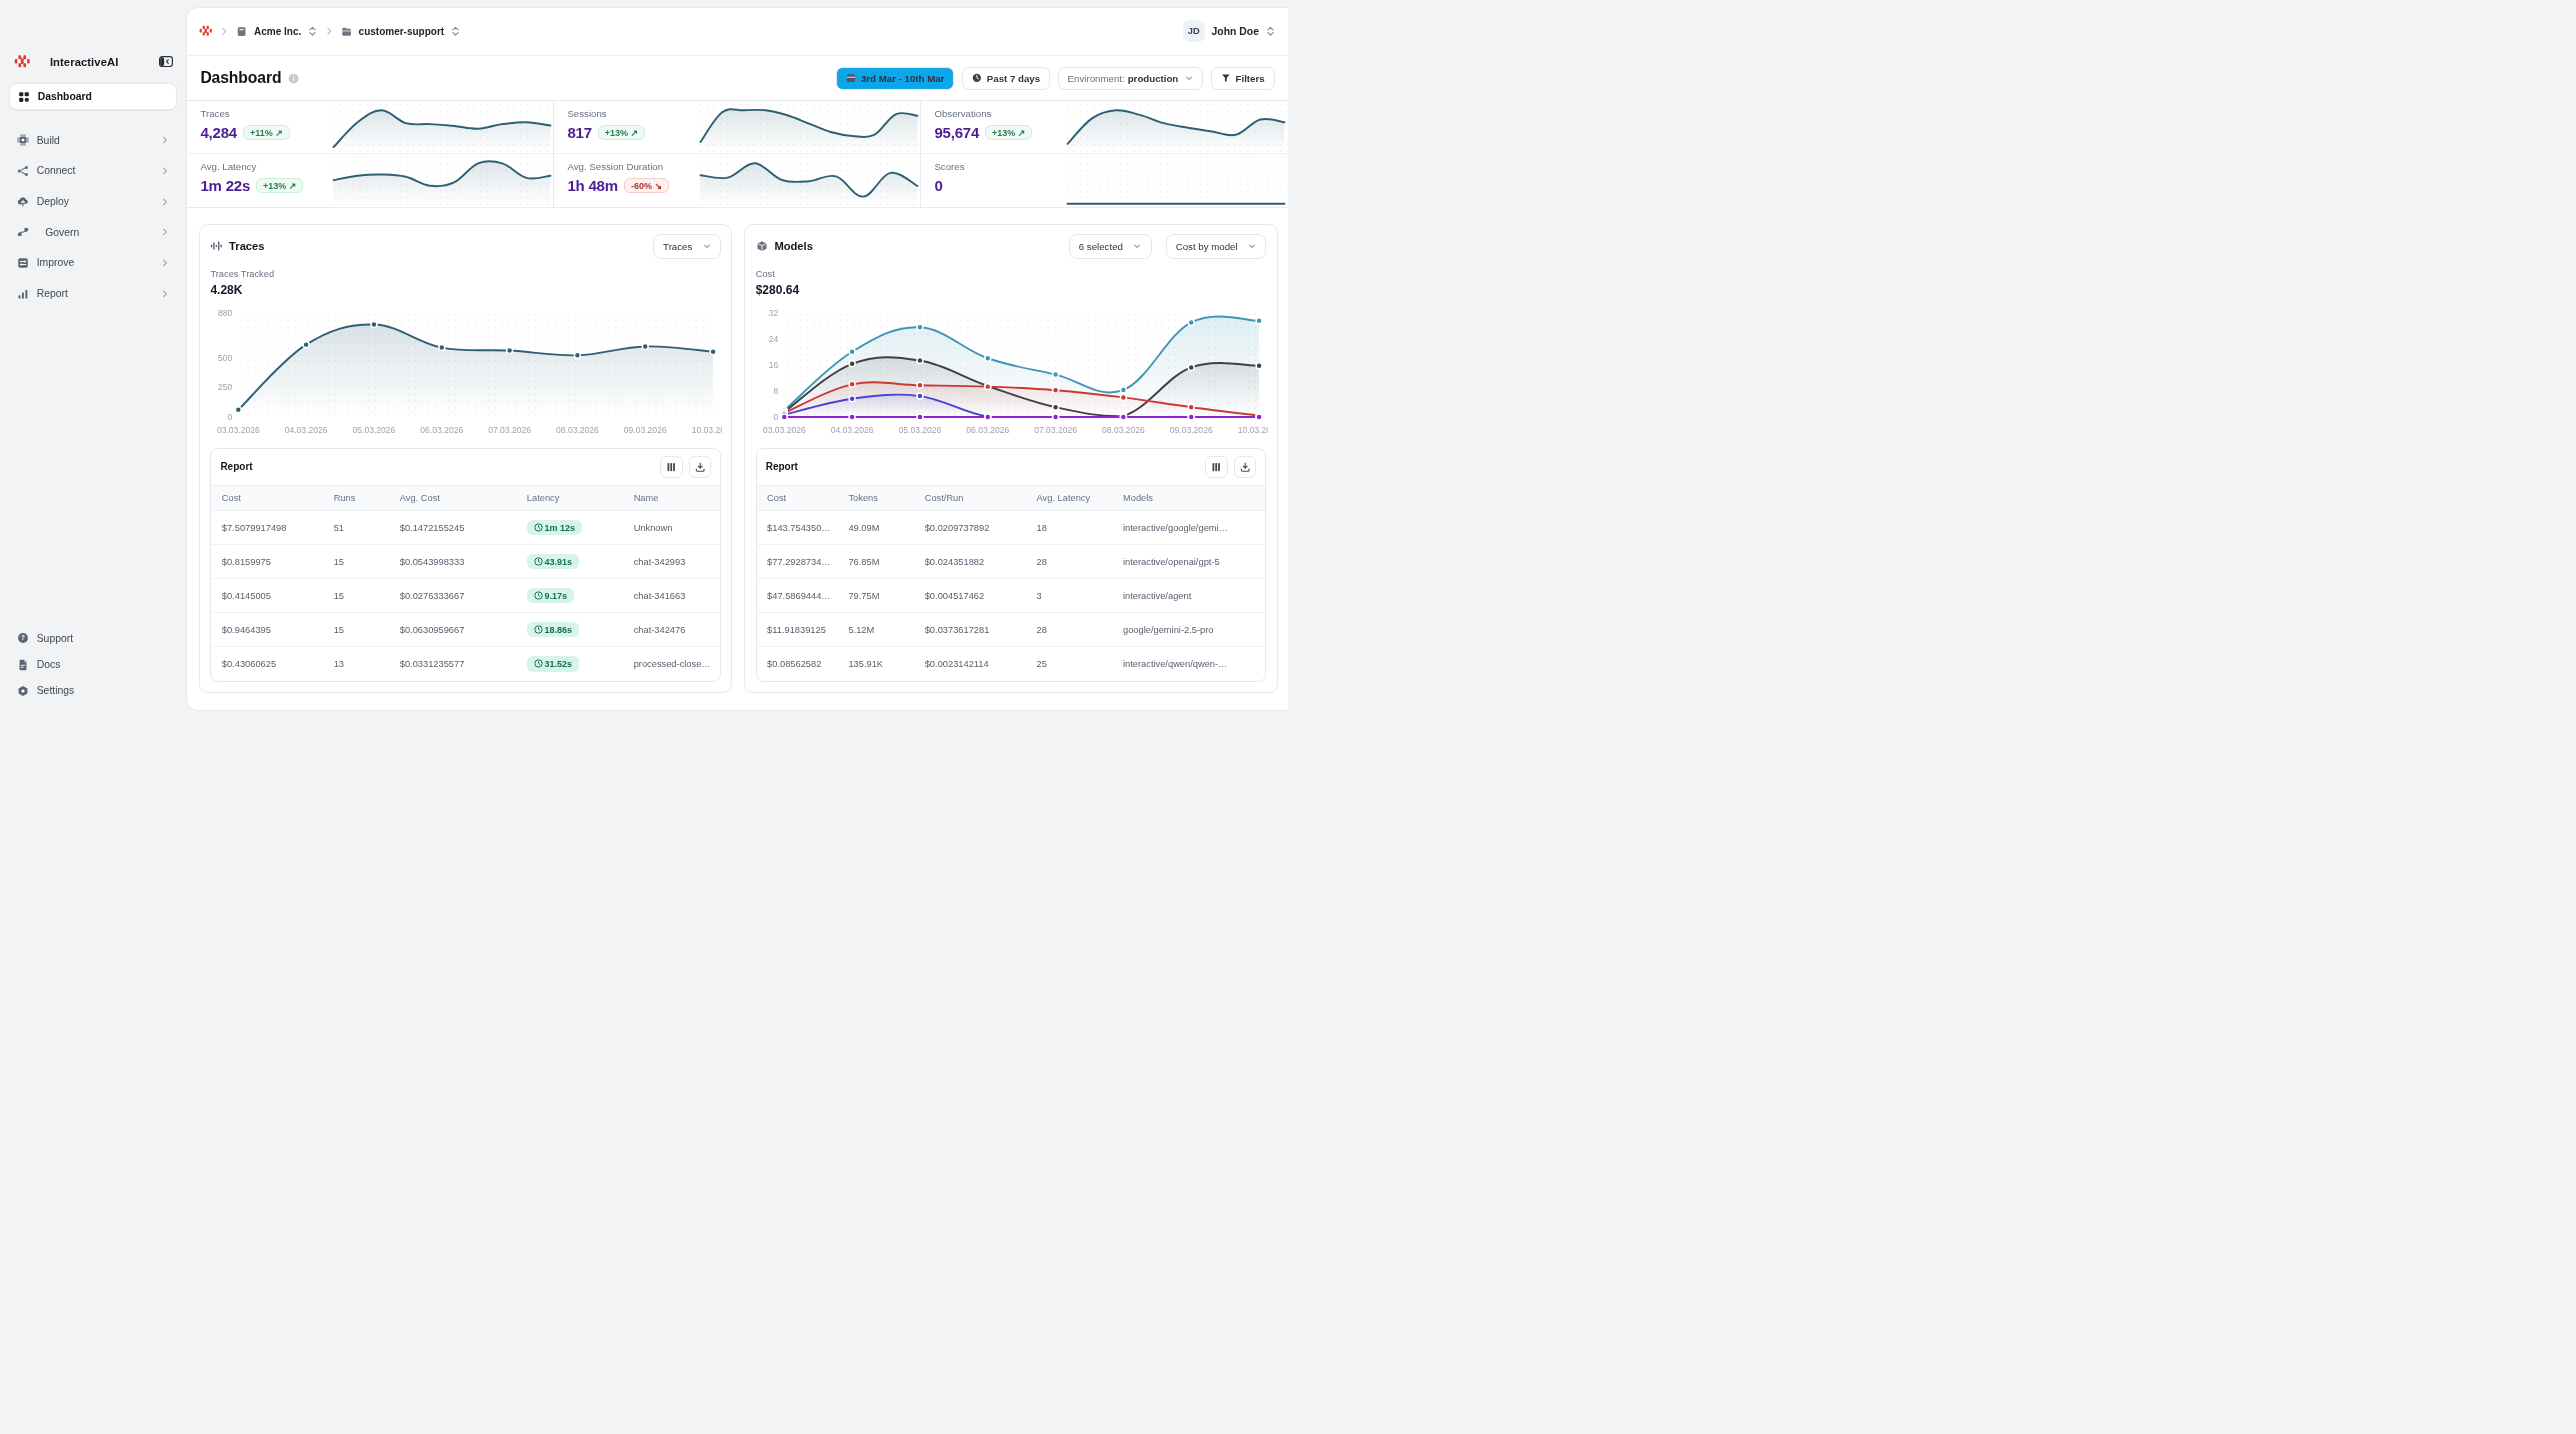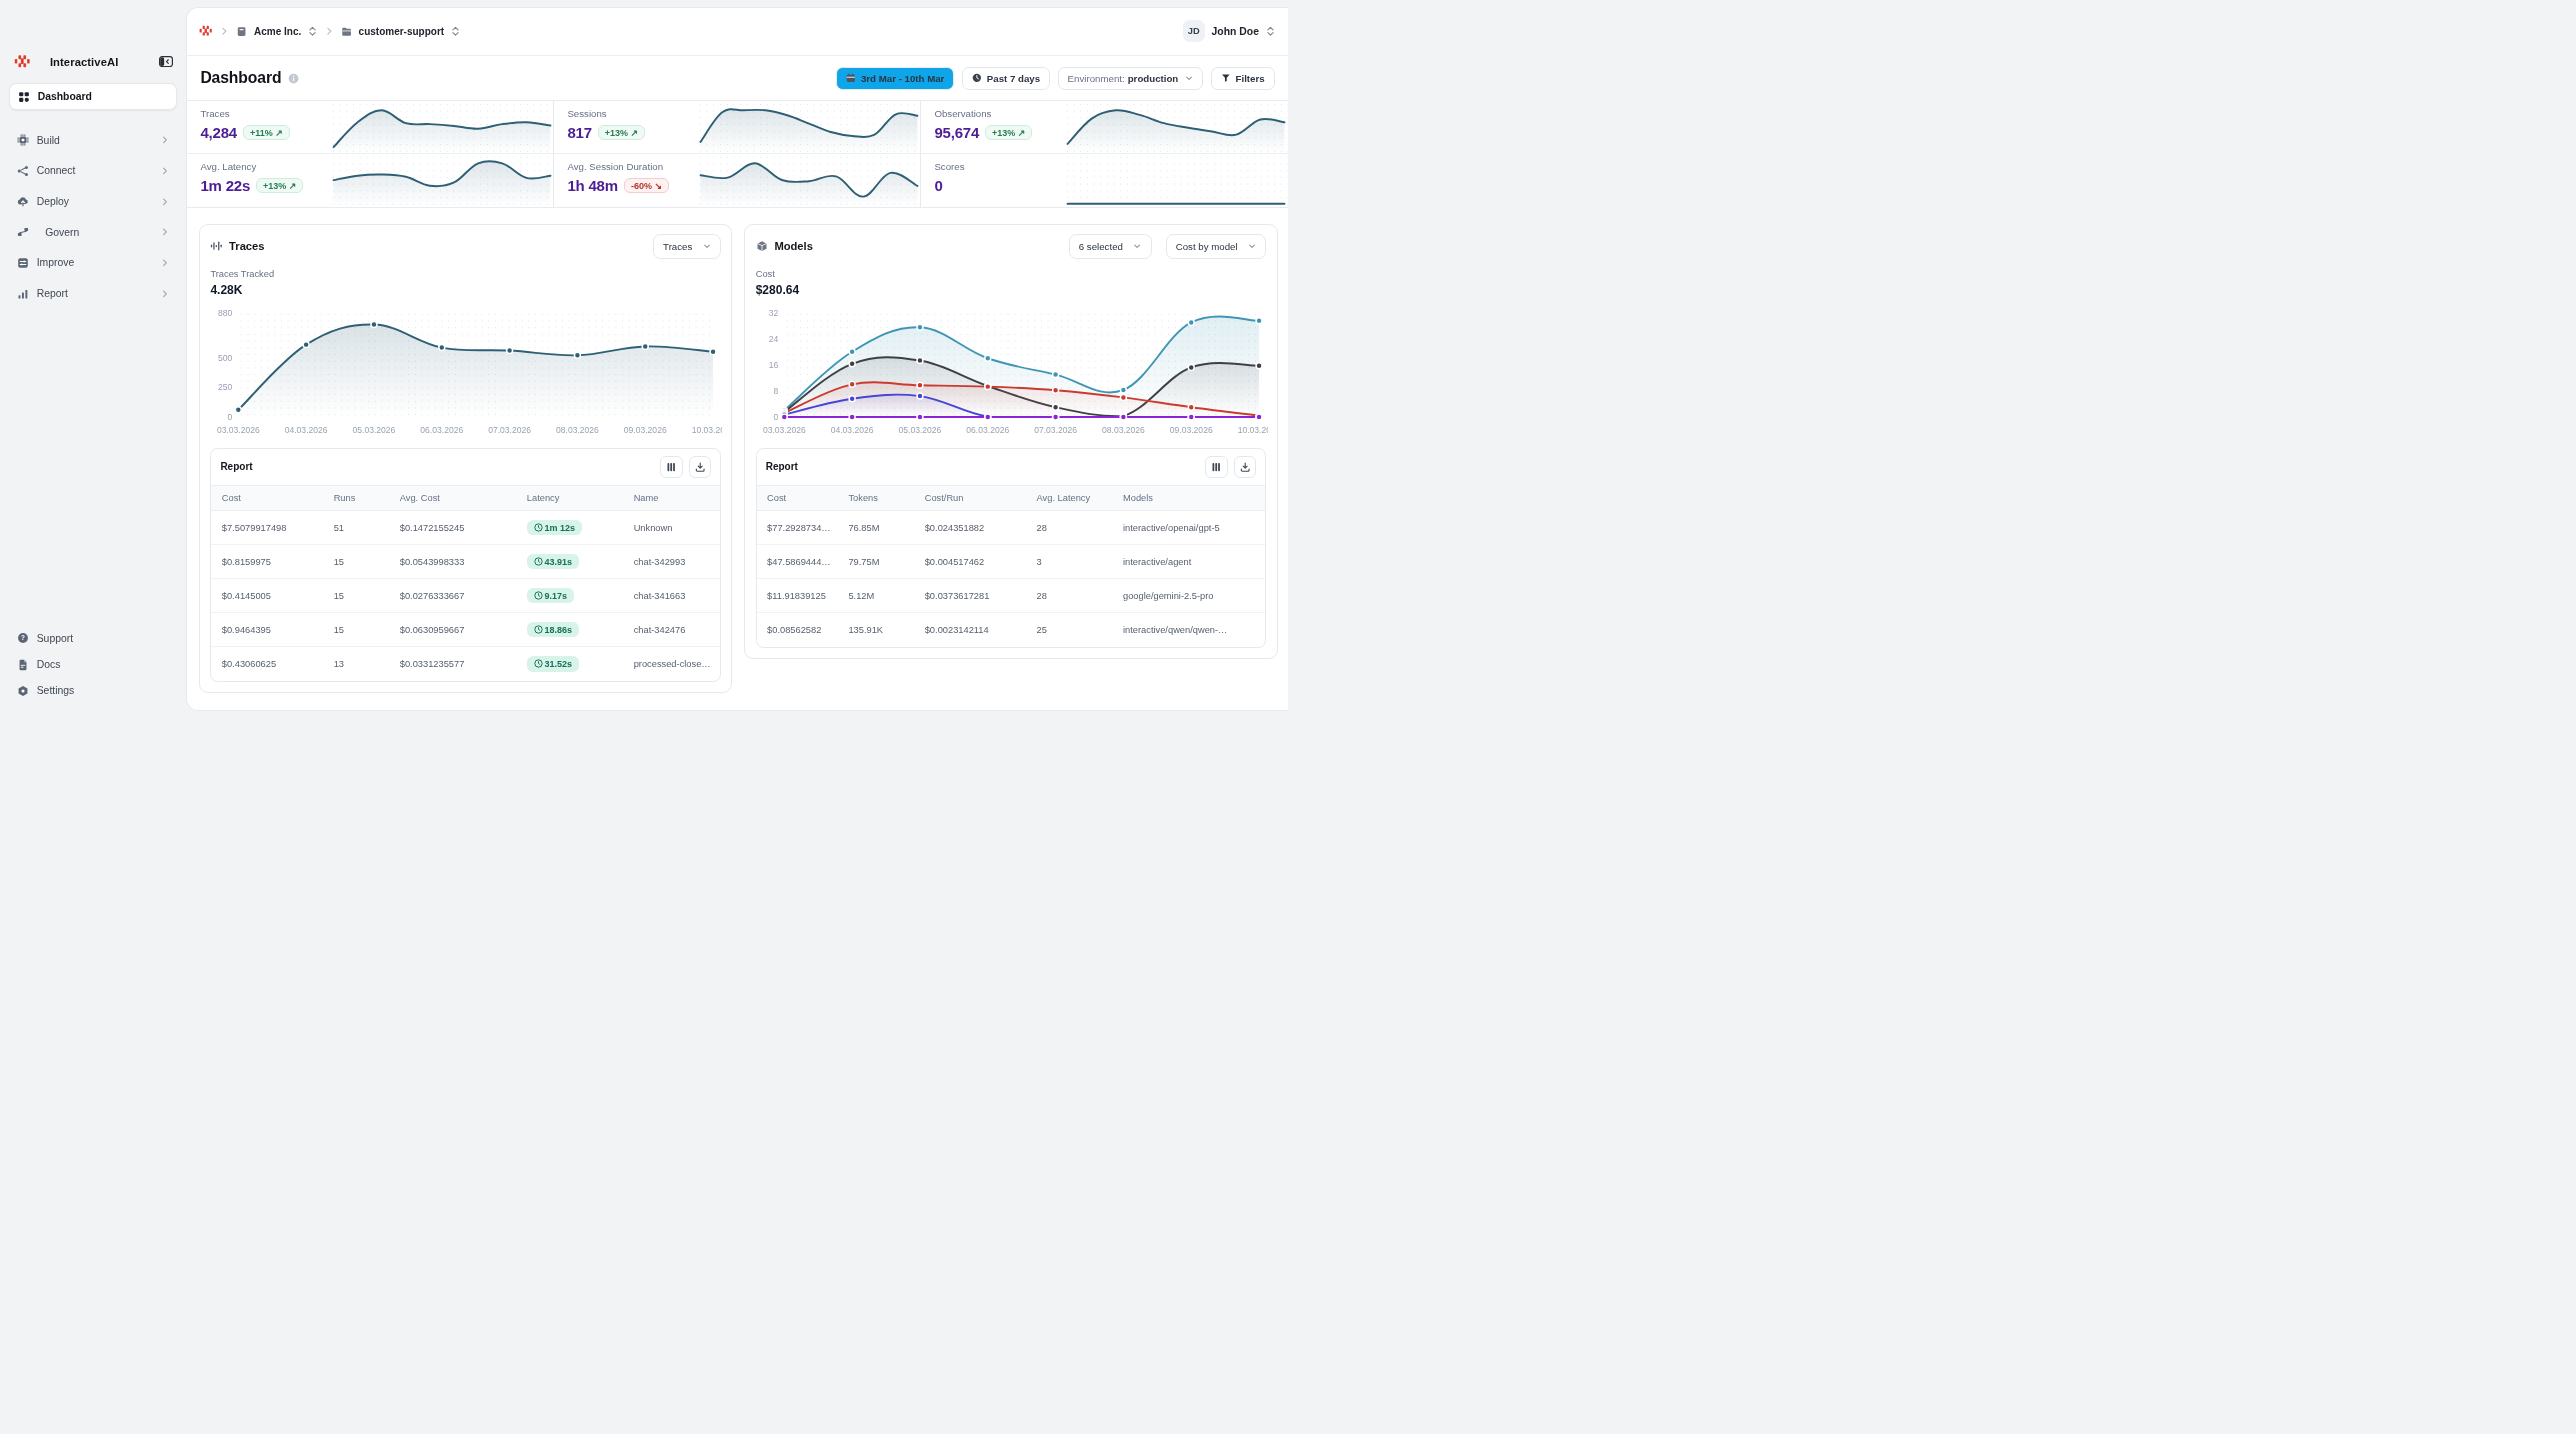--- a/index.html
+++ b/index.html
@@ -799,20 +799,27 @@
                 <tr>
                   <th>Cost</th>
                   <th>Tokens</th>
                   <th>Cost/Run</th>
                   <th>Avg. Latency</th>
                   <th>Models</th>
                 </tr>
               </thead>
               <tbody>
                 <tr>
+                  <td>$143.754350…</td>
+                  <td>49.09M</td>
+                  <td>$0.0209737892</td>
+                  <td>18</td>
+                  <td>interactive/google/gemi…</td>
+                </tr>
+                <tr>
                   <td>$77.2928734…</td>
                   <td>76.85M</td>
                   <td>$0.024351882</td>
                   <td>28</td>
                   <td>interactive/openai/gpt-5</td>
                 </tr>
                 <tr>
                   <td>$47.5869444…</td>
                   <td>79.75M</td>
                   <td>$0.004517462</td>

